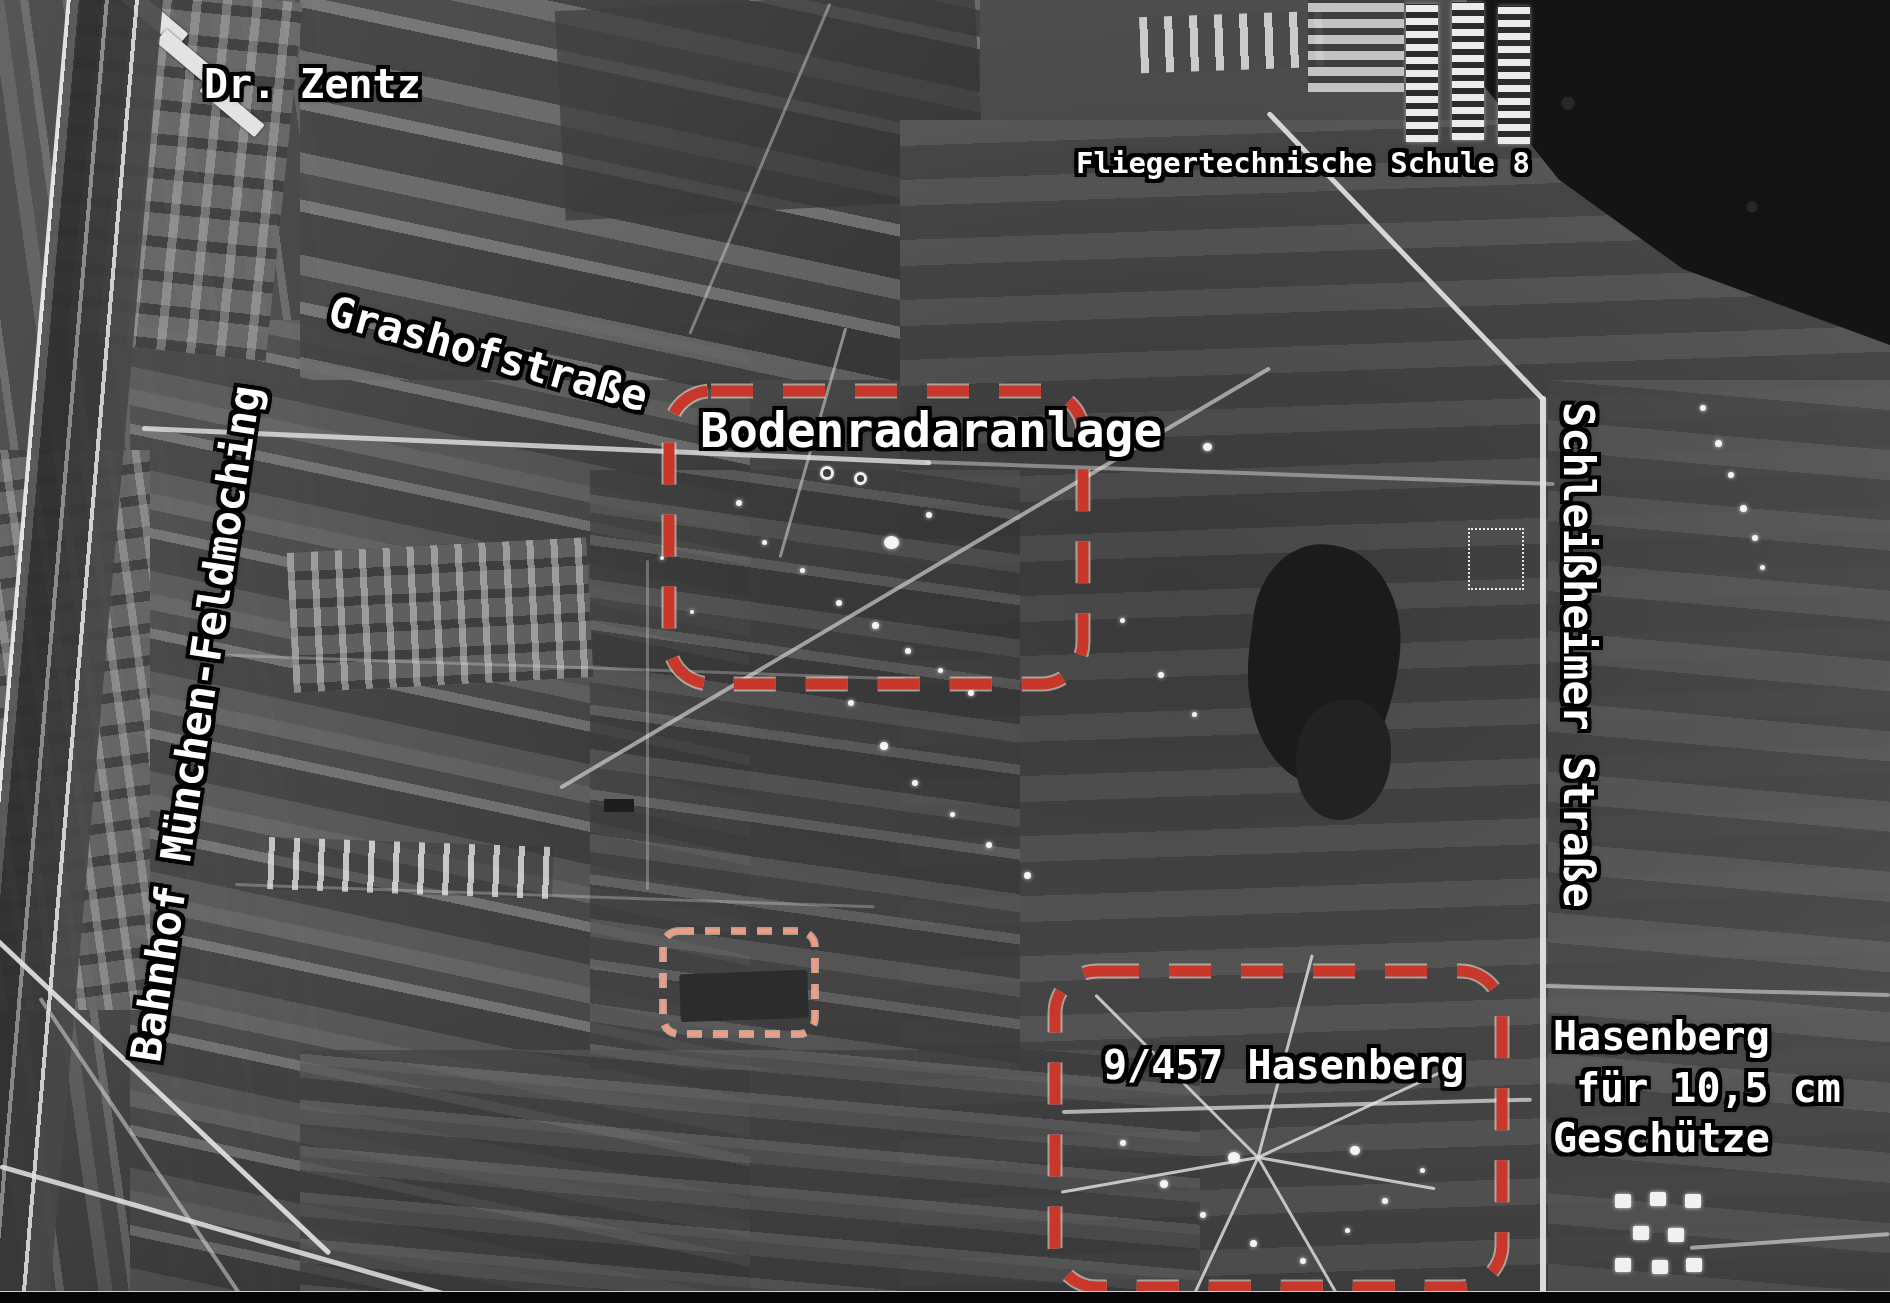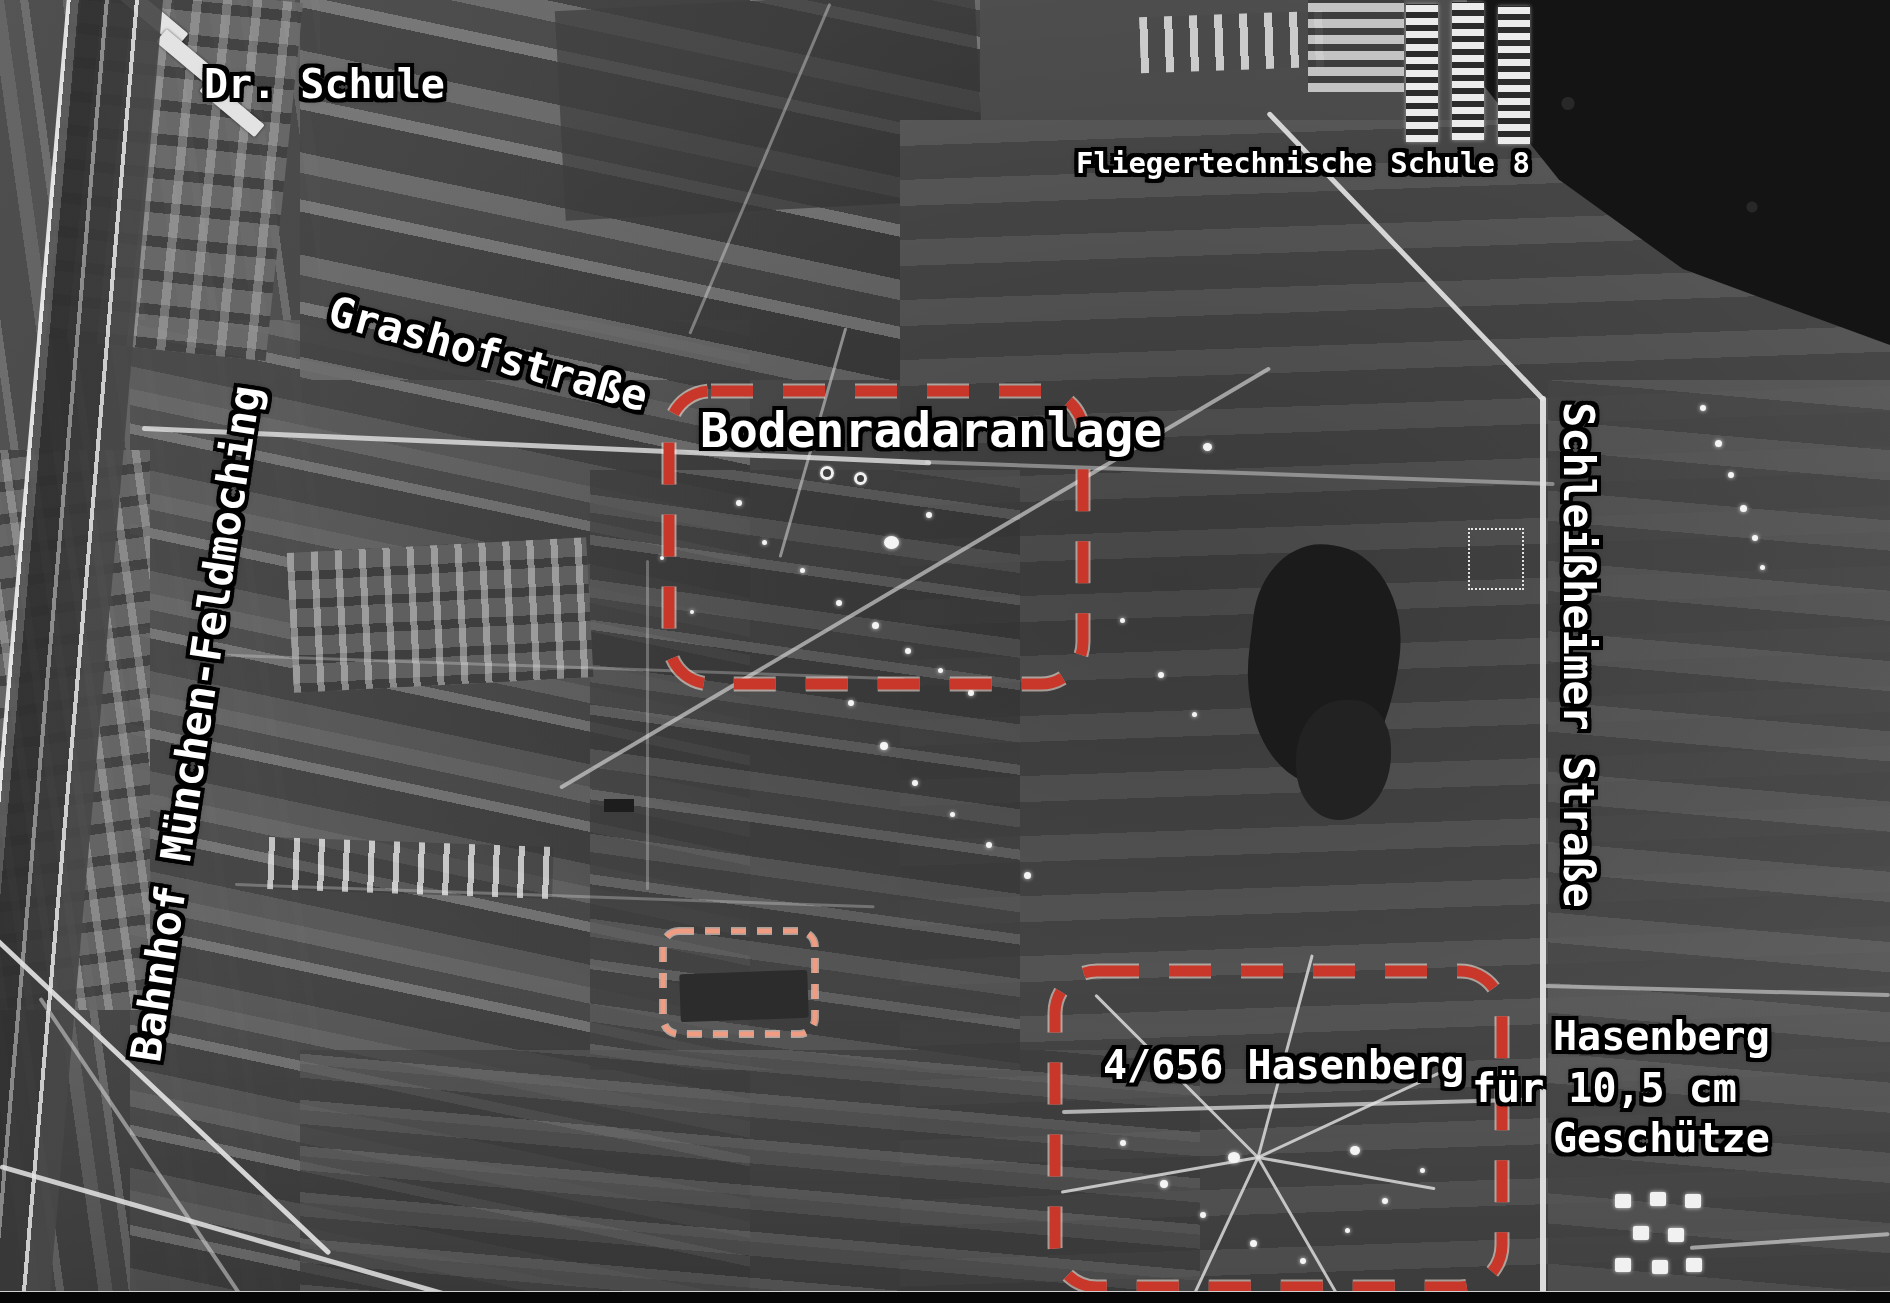--- a/index.html
+++ b/index.html
@@ -179,21 +179,21 @@
   #lbl-dr-zentz{left:204px; top:62px;}
   #lbl-schule{left:1076px; top:148px;}
   #lbl-grashof{left:336px; top:288px; transform:rotate(15.5deg); transform-origin:0 0;}
   #lbl-bahnhof{left:146px; top:1038px; transform:rotate(-81.5deg); transform-origin:0 50%;}
   #lbl-bodenradar{left:700px; top:404px;}
   #lbl-schleissheimer{left:1601px; top:402px; transform:rotate(90deg); transform-origin:0 0;}
   #lbl-schein{left:615px; top:868px;}
   #lbl-flak1{left:1103px; top:990px;}
   #lbl-flak2{left:1103px; top:1043px;}
   #lbl-sockel1{left:1553px; top:1014px;}
-  #lbl-sockel2{left:1472px; top:1066px;}
+  #lbl-sockel2{left:1576px; top:1066px;}
   #lbl-sockel3{left:1553px; top:1116px;}
 
   
   .overlay-svg{left:0; top:0;}
   .marker-rim{fill:none; stroke:rgba(255,236,226,.55);}
   .marker-red{fill:none; stroke:var(--marker-red,#c8372a);}
   .marker-salmon{fill:none; stroke:var(--marker-salmon,#f09c83);}
 </style>
 </head>
 <body>
@@ -316,25 +316,25 @@
     <g>
       <rect class="marker-rim" x="663" y="931" width="152" height="103" rx="16" stroke-width="8" stroke-dasharray="15 11"></rect>
       <rect class="marker-salmon" x="663" y="931" width="152" height="103" rx="16" stroke-width="5" stroke-dasharray="15 11"></rect>
     </g>
     <g>
       <rect class="marker-rim" x="1055" y="971" width="447" height="316" rx="42" stroke-width="15" stroke-dasharray="42 30"></rect>
       <rect class="marker-red" x="1055" y="971" width="447" height="316" rx="42" stroke-width="11" stroke-dasharray="42 30"></rect>
     </g>
   </svg>
 
-  <span class="map-label f40" id="lbl-dr-zentz">Dr. Schule</span>
+  <span class="map-label f40" id="lbl-dr-zentz">Dr. Zentz</span>
   <span class="map-label f29" id="lbl-schule">Fliegertechnische Schule 8</span>
   <span class="map-label f42" id="lbl-grashof">Grashofstraße</span>
   <span class="map-label f42" id="lbl-bahnhof">Bahnhof München-Feldmoching</span>
   <span class="map-label f38" id="lbl-bodenradar">Bodenradaranlage</span>
   <span class="map-label f42" id="lbl-schleissheimer">Schleißheimer Straße</span>
-  <span class="map-label f40" id="lbl-flak2">4/656 Hasenberg</span>
+  <span class="map-label f40" id="lbl-flak2">9/457 Hasenberg</span>
   <span class="map-label f40" id="lbl-sockel1">Hasenberg</span>
   <span class="map-label f40" id="lbl-sockel2">für 10,5 cm</span>
   <span class="map-label f40" id="lbl-sockel3">Geschütze</span>
 
   <div class="bottom-bar"></div>
 </div>
 
 </body></html>

